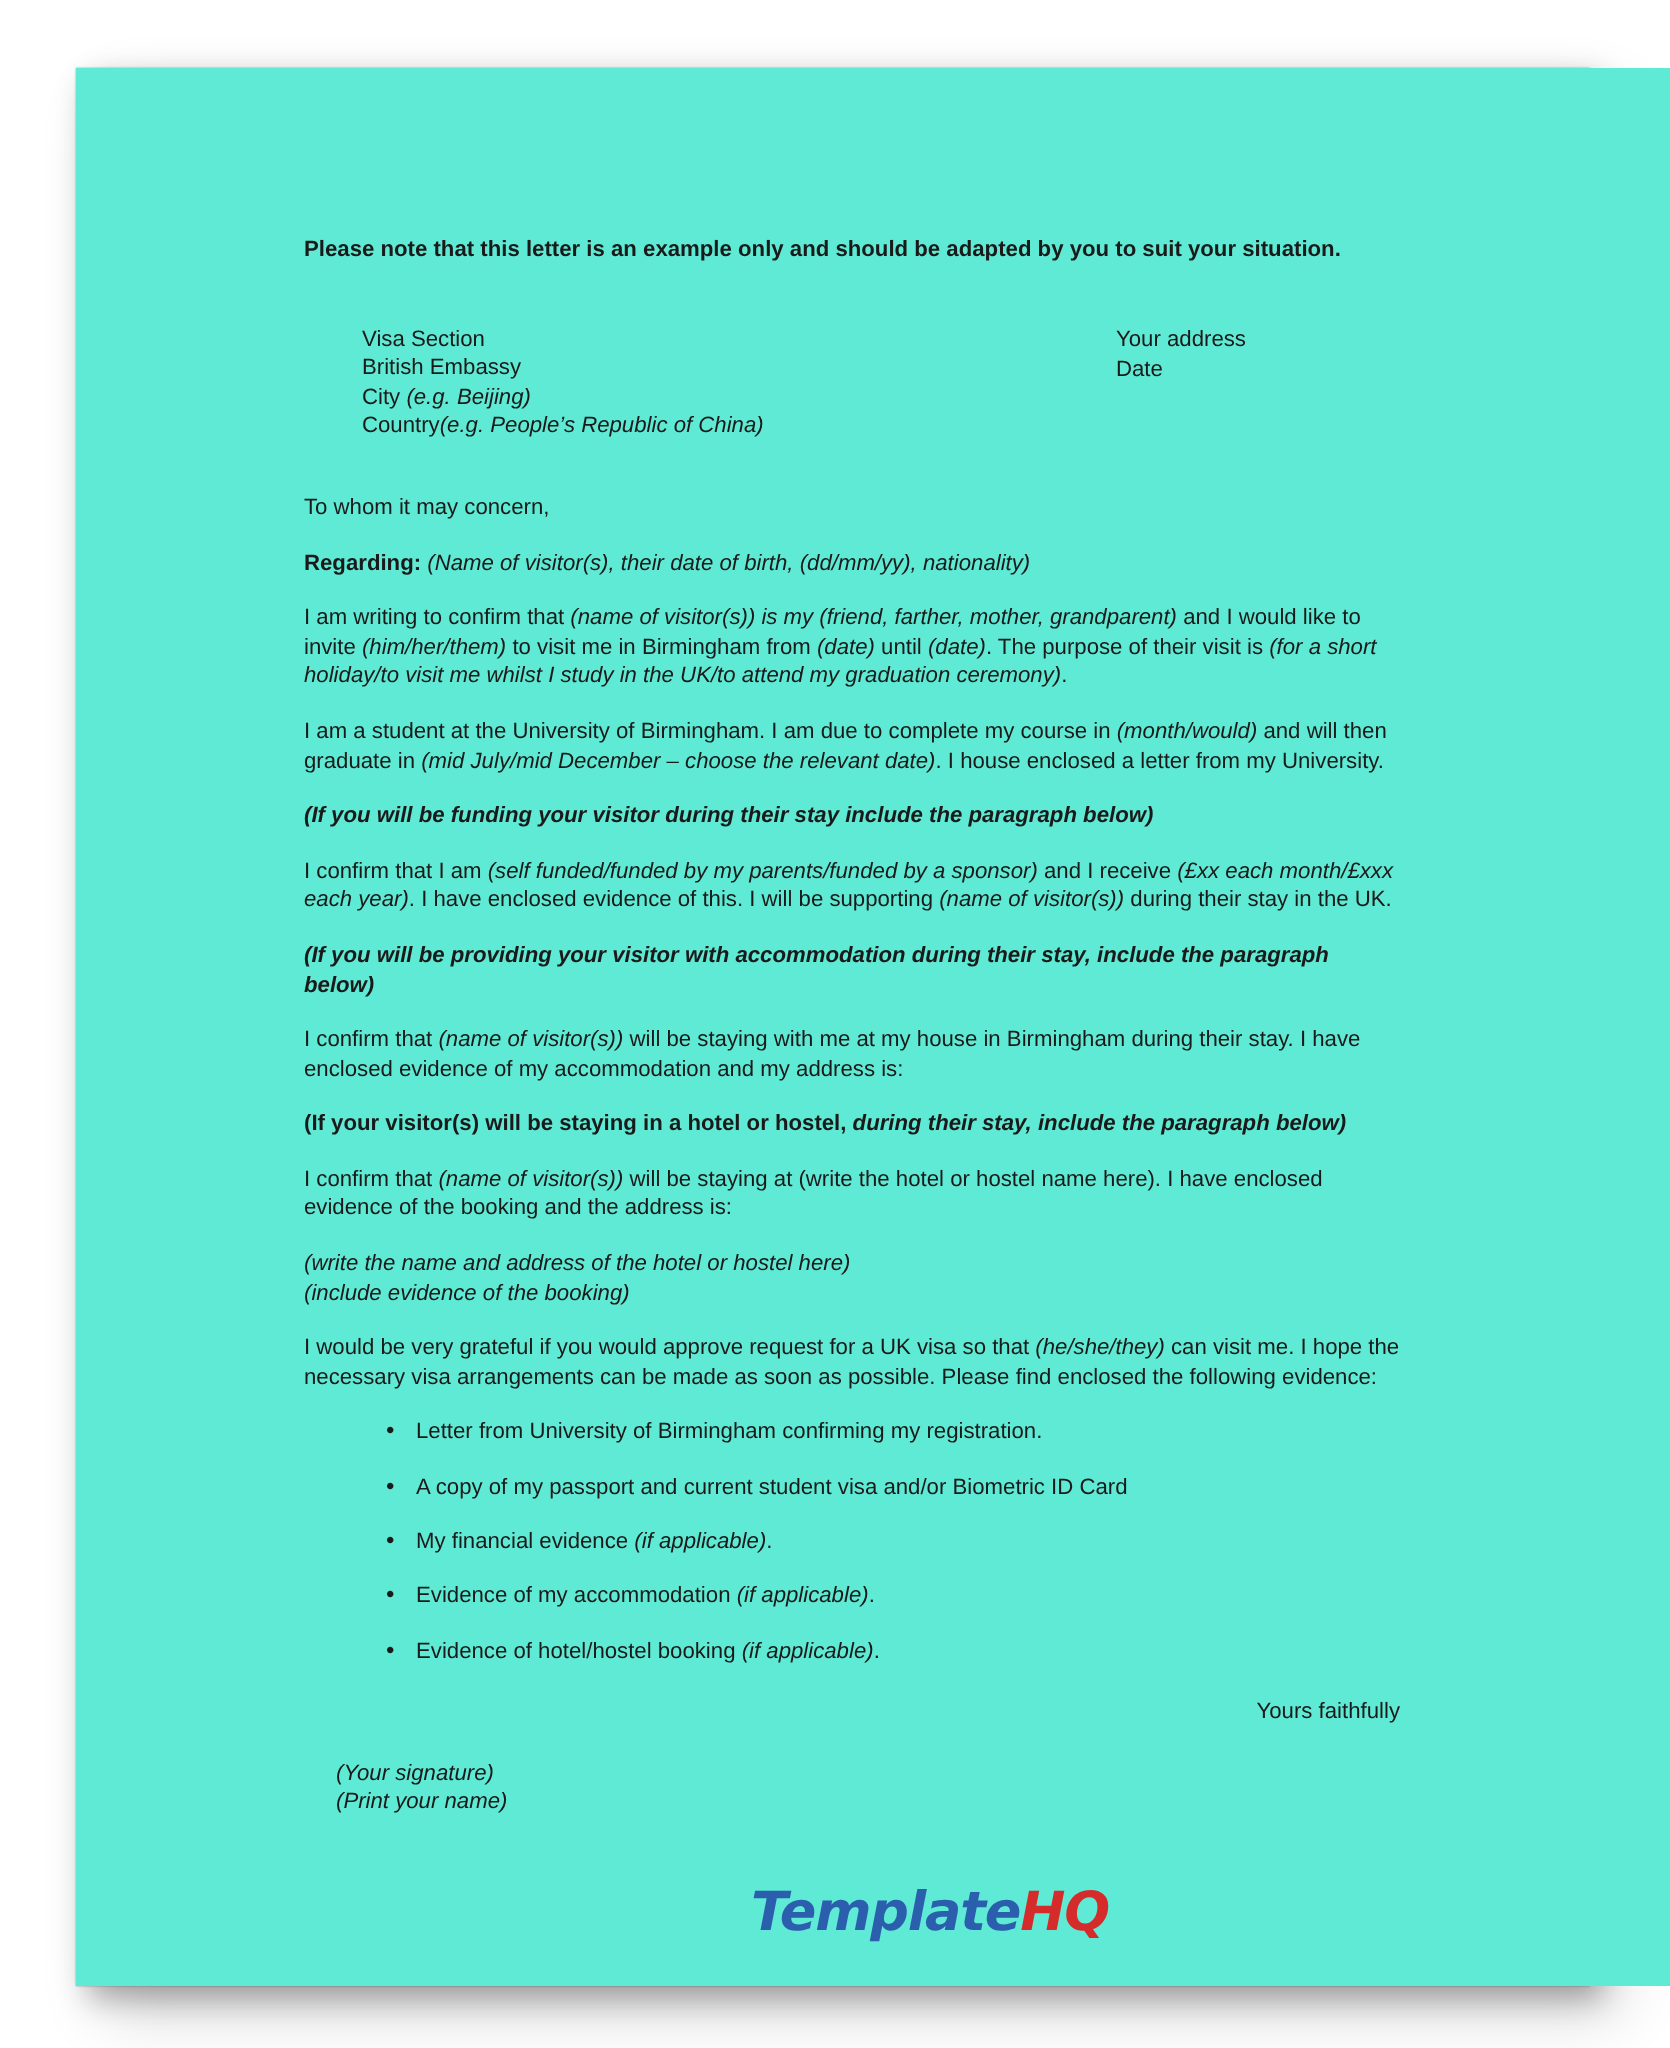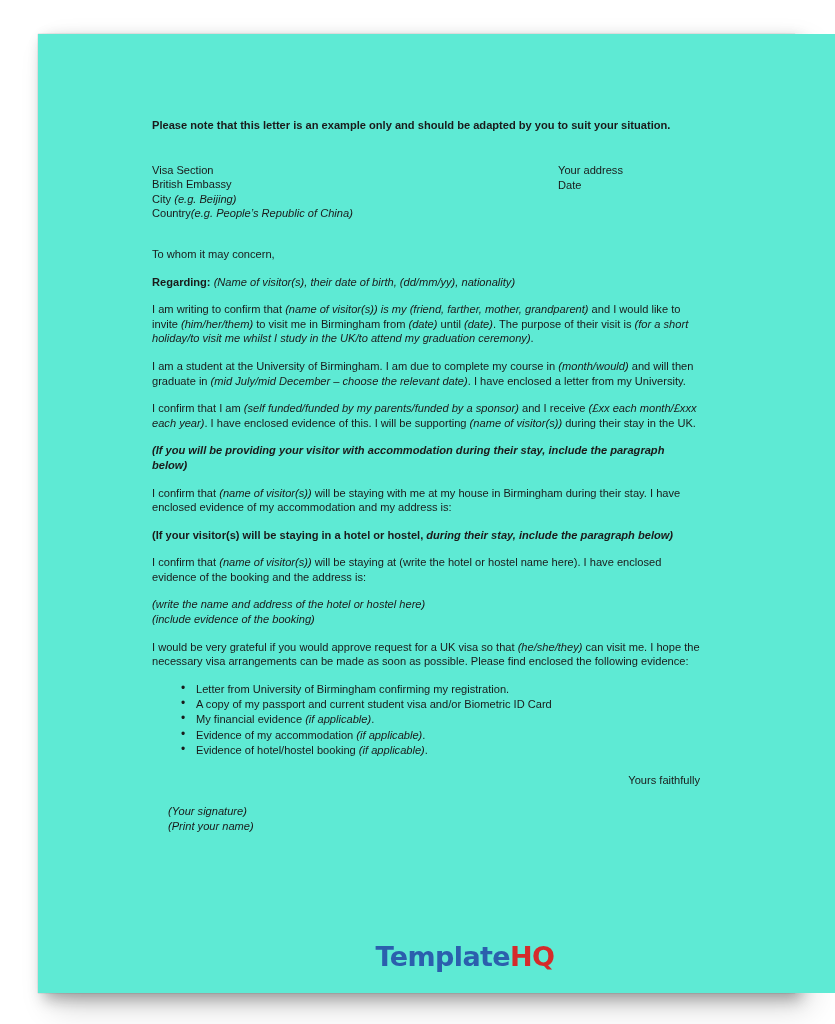--- a/index.html
+++ b/index.html
@@ -65,21 +65,21 @@
     margin: 0 0 30px 0;
     line-height: 14.6px;
   }
 
   
   .addr-block {
     position: relative;
     margin: 0 0 26px 0;
   }
   .addr-left { width: 420px; }
-  .addr-row { line-height: 14.6px; white-space: nowrap; }
+  .addr-row { line-height: 14.6px; white-space: nowrap; margin-left: 29px; }
   .addr-right {
     position: absolute;
     left: 406px;
     top: 0;
     width: 160px;
   }
   .addr-right .r2b { margin-top: 1px; }
 
   .salutation { margin: 0 0 13px 0; }
 
@@ -101,21 +101,21 @@
 
   ul.evidence {
     margin: 0 0 13px 0;
     padding: 0;
     list-style: none;
   }
   ul.evidence li {
     position: relative;
     padding-left: 44px;
     line-height: 15.3px;
-    margin: 0;
+    margin: 12px;
   }
   ul.evidence li::before {
     content: "\2022";
     position: absolute;
     left: 29px;
     top: -1px;
     font-size: 12px;
     line-height: 15.3px;
     color: #1a1a1a;
   }
@@ -131,20 +131,21 @@
     left: 0;
     right: 0;
     top: 908px;
     text-align: center;
     height: 40px;
   }
   #logo .wordmark {
     display: inline-block;
     font-family: "DejaVu Sans", sans-serif;
     font-weight: bold;
+    font-style: italic;
     font-size: 27px;
     letter-spacing: -0.6px;
     line-height: 30px;
     white-space: nowrap;
     margin-left: 19px;
   }
   #logo .lw-blue { color: #2B5FAD; }
   #logo .lw-red  { color: #D52B2B; }
 </style>
 </head>
@@ -170,22 +171,23 @@
         <div class="r2b">Date</div>
       </div>
     </div>
 
     <p class="salutation">To whom it may concern,</p>
 
     <p class="para"><span class="b">Regarding:</span><span class="i"> (Name of visitor(s), their date of birth, (dd/mm/yy), nationality)</span></p>
 
     <p class="para"><span>I am writing to confirm that </span><span class="i">(name of visitor(s)) is my (friend, farther, mother, grandparent)</span><span> and I would like to invite </span><span class="i">(him/her/them)</span><span> to visit me in Birmingham from </span><span class="i">(date)</span><span> until </span><span class="i">(date)</span><span>. The purpose of their visit is </span><span class="i">(for a short holiday/to visit me whilst I study in the UK/to attend my graduation ceremony)</span><span>.</span></p>
 
-    <p class="para"><span>I am a student at the University of Birmingham. I am due to complete my course in </span><span class="i">(month/would)</span><span> and will then graduate in </span><span class="i">(mid July/mid December – choose the relevant date)</span><span>. I have enclosed a letter from my University.</span></p>
-
+    <p class="para"><span>I am a student at the University of Birmingham. I am due to complete my course in </span><span class="i">(month/would)</span><span> and will then graduate in </span><span class="i">(mid July/mid December – choose the relevant date)</span><span>. I house enclosed a letter from my University.</span></p>
+
+    <p class="heading-ital">(If you will be funding your visitor during their stay include the paragraph below)</p>
 
     <p class="para"><span>I confirm that I am </span><span class="i">(self funded/funded by my parents/funded by a sponsor)</span><span> and I receive </span><span class="i">(£xx each month/£xxx each year)</span><span>. I have enclosed evidence of this. I will be supporting </span><span class="i">(name of visitor(s))</span><span> during their stay in the UK.</span></p>
 
     <p class="heading-ital">(If you will be providing your visitor with accommodation during their stay, include the paragraph below)</p>
 
     <p class="para"><span>I confirm that </span><span class="i">(name of visitor(s))</span><span> will be staying with me at my house in Birmingham during their stay. I have enclosed evidence of my accommodation and my address is:</span></p>
 
 
     <p class="heading-mixed"><span>(If your visitor(s) will be staying in a hotel or hostel,</span><span class="bi"> during their stay, include the paragraph below)</span></p>
 

